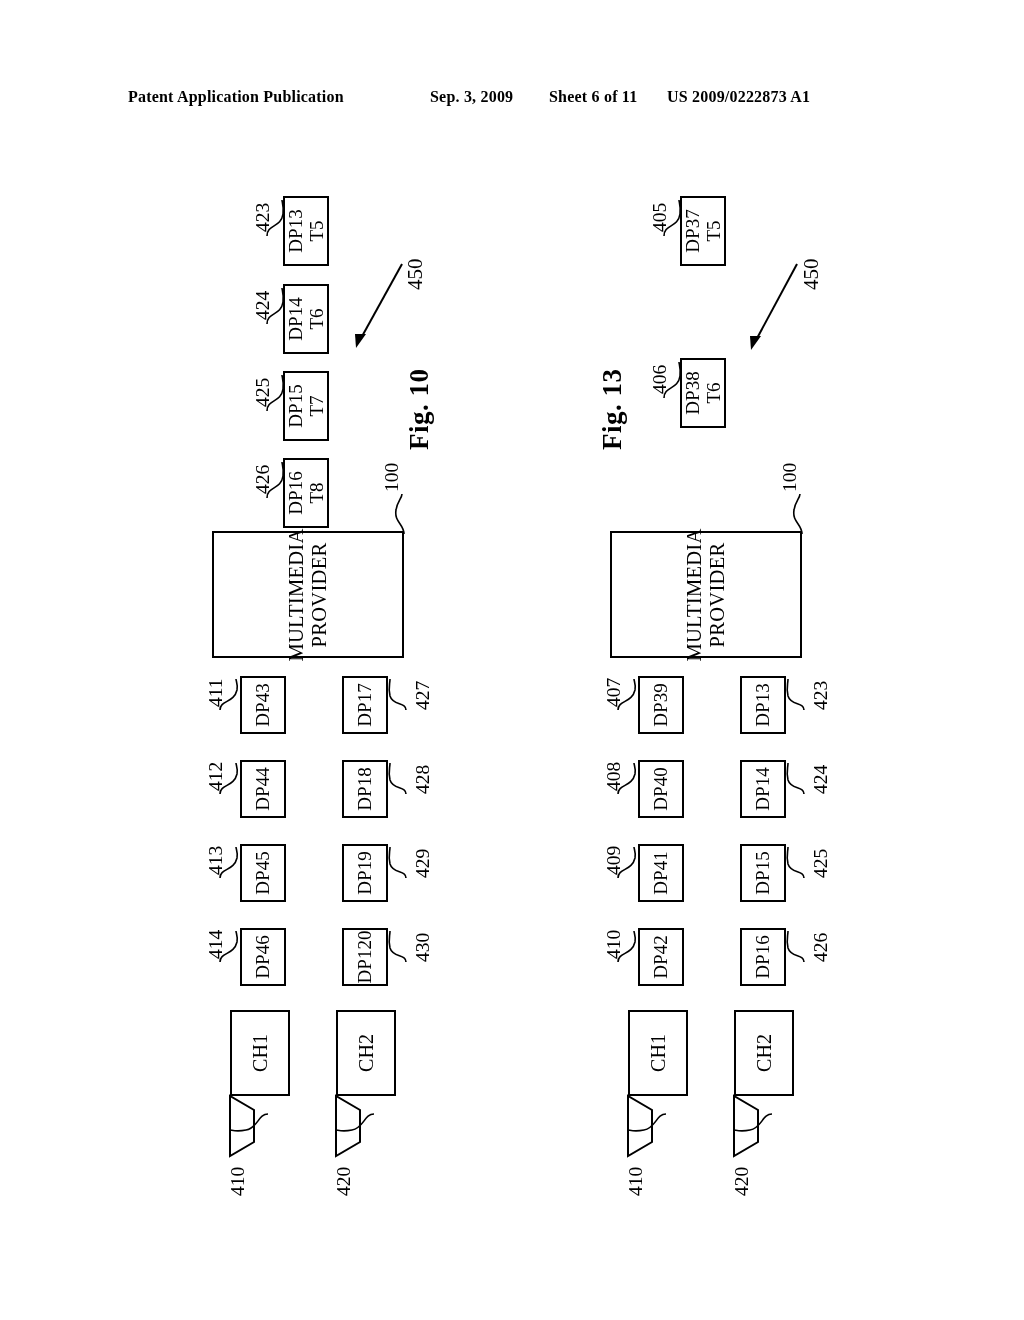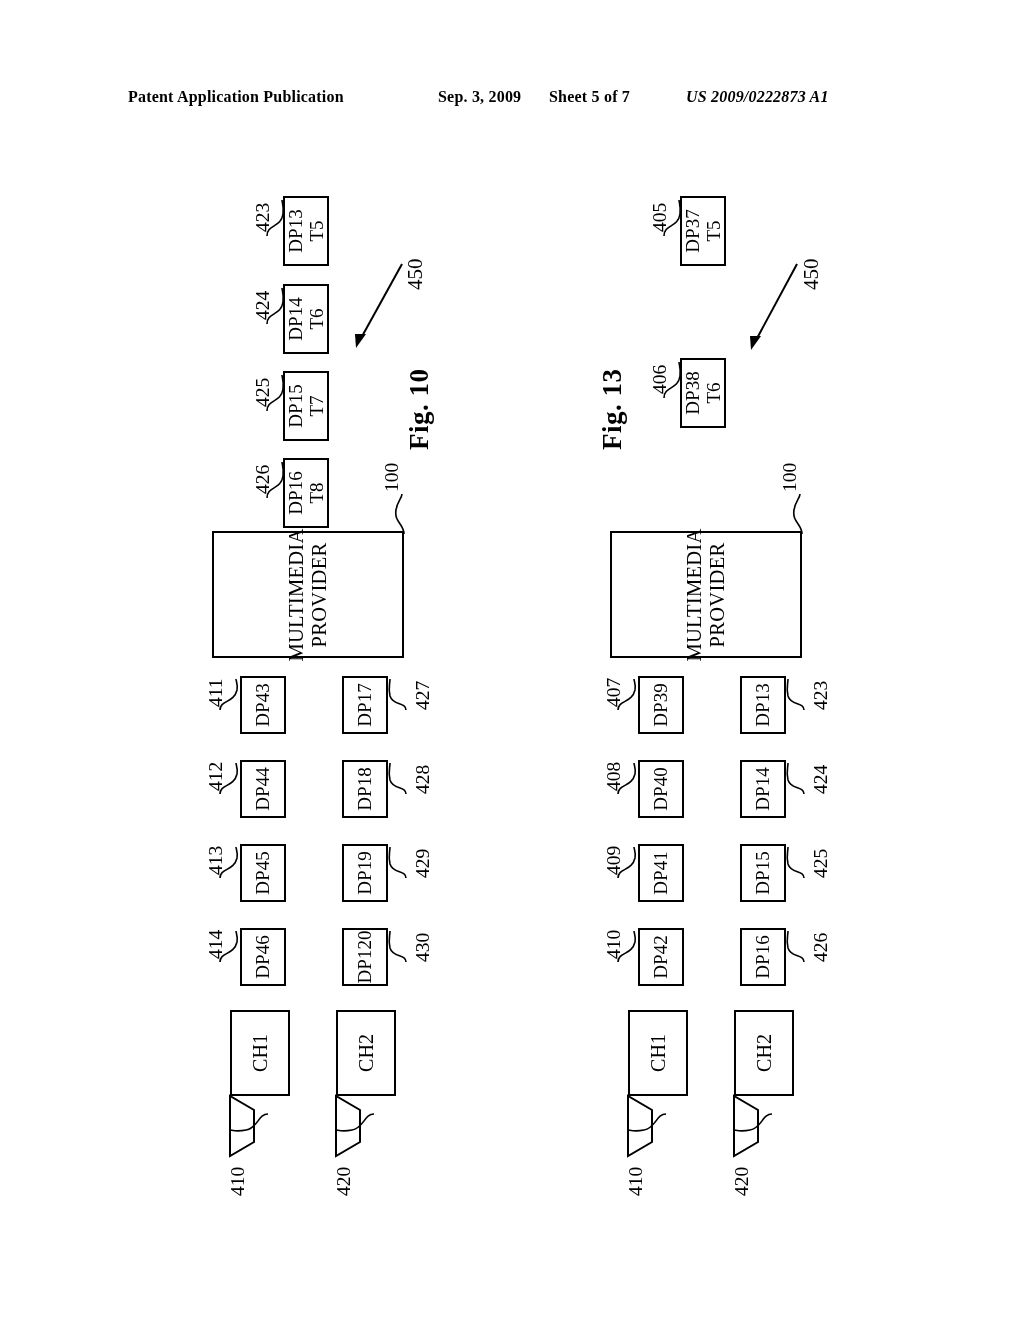--- a/index.html
+++ b/index.html
@@ -2,23 +2,23 @@
 <html><head>
 <meta charset="utf-8">
 <style>
   html,body{margin:0;padding:0;background:#fff;}
   body{width:1024px;height:1320px;position:relative;font-family:"Liberation Serif",serif;color:#000;overflow:hidden;}
 
   
   #hdr{position:absolute;left:0;top:88px;width:1024px;height:26px;}
   #hdr .h{position:absolute;font-weight:bold;font-size:16px;white-space:nowrap;letter-spacing:.2px;}
   #hdr .h1{left:128px;top:0;}
-  #hdr .h2{left:430px;top:0;margin-left:8px;}
+  #hdr .h2{left:430px;top:0;}
   #hdr .h3{left:549px;top:0;}
-  #hdr .h4{left:686px;top:0;font-style:italic;}
+  #hdr .h4{left:667px;top:0;}
 
   
   .box{position:absolute;border:2px solid #000;background:#fff;box-sizing:border-box;}
   .vtext{position:absolute;left:50%;top:50%;transform:translate(-50%,-50%) rotate(-90deg);white-space:nowrap;text-align:center;line-height:1.12;}
 
   .dpbox{width:46px;height:58px;}
   .dpbox .vtext{font-size:19px;}
 
   .tbox{width:46px;height:70px;}
   .tbox .vtext{font-size:19px;}
@@ -37,21 +37,21 @@
 
   svg.lead{position:absolute;overflow:visible;pointer-events:none;}
   svg.stand{position:absolute;overflow:visible;}
 </style>
 </head>
 <body>
 
 <div id="hdr">
   <div class="h h1">Patent Application Publication</div>
   <div class="h h2">Sep. 3, 2009</div>
-  <div class="h h3">Sheet 5 of 7</div>
+  <div class="h h3">Sheet 6 of 11</div>
   <div class="h h4">US 2009/0222873 A1</div>
 </div>
 
 <div>
 
   <div class="box tbox" style="left:283px;top:196px;">
     <div class="vtext">
       <span>DP13</span><br><span>T5</span>
     </div>
   </div>

